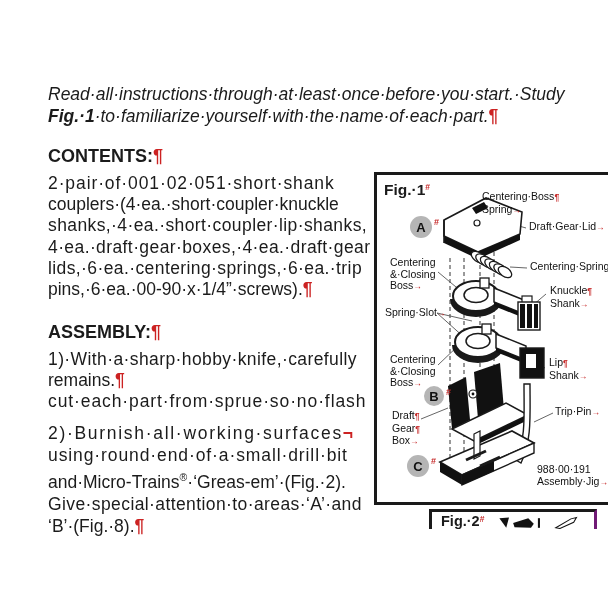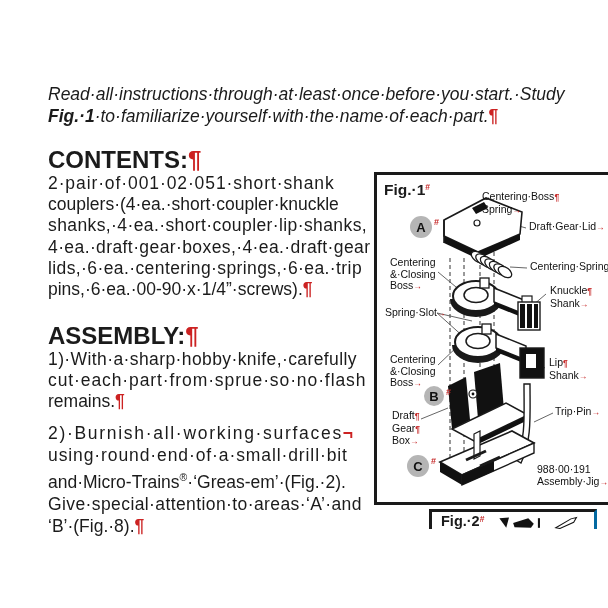--- a/index.html
+++ b/index.html
@@ -2,21 +2,21 @@
 <html><head>
 <meta charset="utf-8">
 <style>
   html,body{margin:0;padding:0;background:#fff;}
   #page{position:relative;width:608px;height:608px;background:#ffffff;overflow:hidden;
         font-family:"Liberation Sans", sans-serif;color:#1b1b1b;margin-left:32px;}
   
   .tblock{position:absolute;white-space:nowrap;}
   .intro{font-style:italic;font-size:17.5px;line-height:21.5px;}
   .bi{font-weight:bold;}
-  .hd{font-weight:bold;font-size:24px;}
+  .hd{font-weight:bold;font-size:18px;}
   .body{font-size:17.5px;line-height:21.2px;}
   .ln{display:block;}
   .b{font-weight:normal;}
   .j1{letter-spacing:0.9px;}
   .j2{letter-spacing:1.7px;}
   .j3{letter-spacing:0.4px;}
   .mark{color:#cc2222;font-weight:bold;font-style:normal;}
   .sup{font-size:60%;vertical-align:super;}
   
   .figbox{position:absolute;left:342px;top:172px;width:249px;height:333px;
@@ -24,21 +24,21 @@
   .figtitle{position:absolute;left:352px;top:181px;font-weight:bold;font-size:15.5px;}
   .fl{position:absolute;font-size:10.5px;line-height:11.5px;color:#111;}
   .fl .fm{color:#c62828;font-size:8.5px;font-weight:bold;}
   .rt{text-align:left;}
   .circ{position:absolute;background:#b5b5b5;border-radius:50%;
         display:flex;align-items:center;justify-content:center;
         font-weight:bold;font-size:13px;color:#111;}
   .circ .fm{position:absolute;right:-7px;top:1px;color:#c62828;font-size:9px;font-weight:bold;}
   
   .fig2box{position:absolute;left:397px;top:509px;width:168px;height:20px;
-           border-left:3px solid #1a1a1a;border-top:3px solid #1a1a1a;border-right:3px solid #0369a1;
+           border-left:3px solid #1a1a1a;border-top:3px solid #1a1a1a;border-right:3px solid #701a75;
            box-sizing:border-box;overflow:hidden;display:flex;align-items:flex-start;}
   .fig2title{font-weight:bold;font-size:14.5px;margin:1px 0 0 9px;white-space:nowrap;}
   svg{display:block;}
 </style>
 </head>
 <body>
 
 <div id="page">
 
   <div class="tblock intro" style="left:16px;top:84px;">
@@ -54,22 +54,22 @@
     <span class="ln j3">shanks,·4·ea.·short·coupler·lip·shanks,</span>
     <span class="ln j3">4·ea.·draft·gear·boxes,·4·ea.·draft·gear</span>
     <span class="ln j3">lids,·6·ea.·centering·springs,·6·ea.·trip</span>
     <span class="ln"><span>pins,·6·ea.·00-90·x·1/4”·screws).</span><span class="mark">¶</span></span>
   </div>
 
   <div class="tblock hd" style="left:16px;top:322px;"><span>ASSEMBLY:</span><span class="mark">¶</span></div>
 
   <div class="tblock body" style="left:16px;top:349px;">
     <span class="ln j3">1)·With·a·sharp·hobby·knife,·carefully</span>
+    <span class="ln"><span>remains.</span><span class="mark">¶</span></span>
     <span class="ln j1">cut·each·part·from·sprue·so·no·flash</span>
-    <span class="ln"><span>remains.</span><span class="mark">¶</span></span>
   </div>
 
   <div class="tblock body" style="left:16px;top:422px;line-height:22px;">
     <span class="ln j2"><span>2)·Burnish·all·working·surfaces</span><span class="mark">¬</span></span>
     <span class="ln j1">using·round·end·of·a·small·drill·bit</span>
     <span class="ln"><span>and·Micro-Trains</span><span class="sup">®</span><span class="b">·‘Greas-em’·</span><span class="b">(Fig.·2).</span></span>
     <span class="ln j3">Give·special·attention·to·areas·‘A’·and</span>
     <span class="ln"><span>‘B’·</span><span class="b">(Fig.·8).</span><span class="mark">¶</span></span>
   </div>
 

